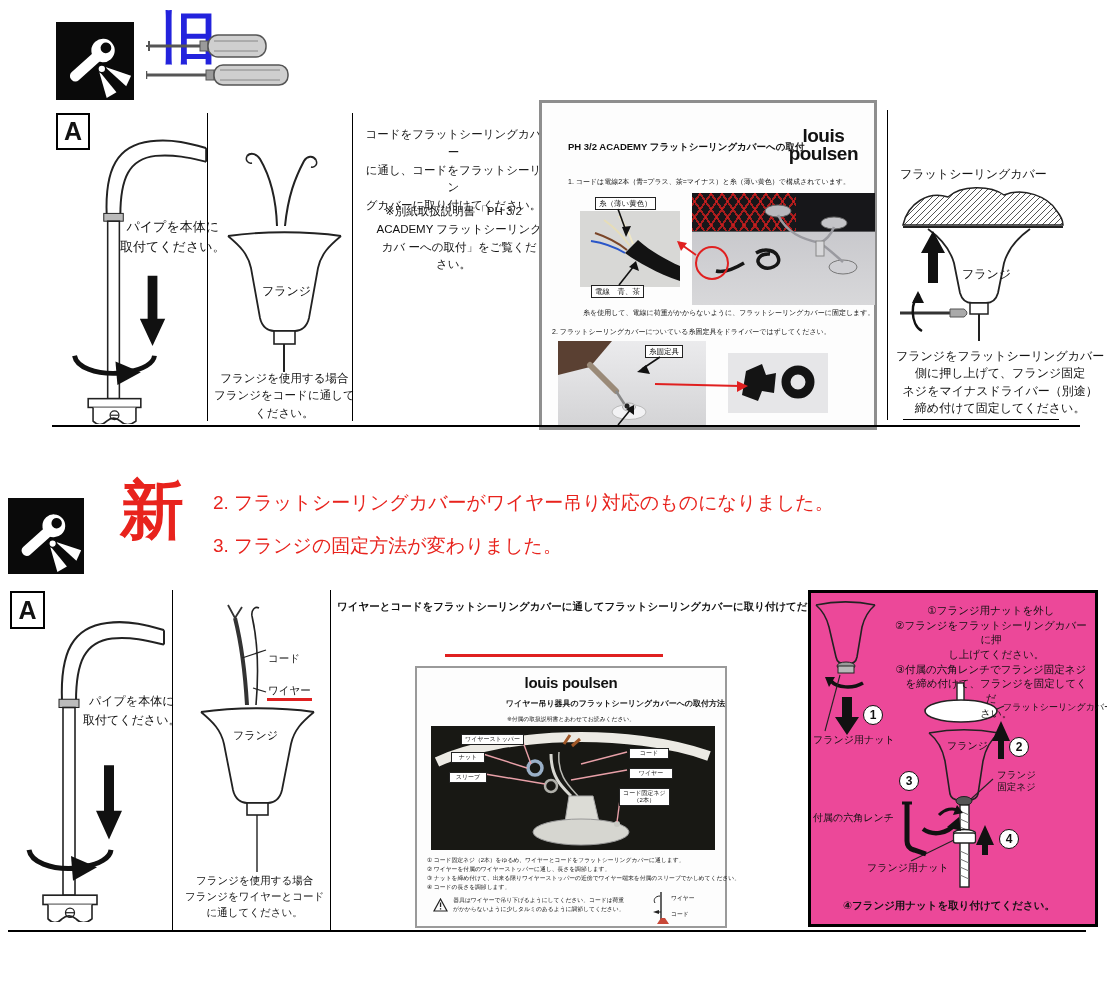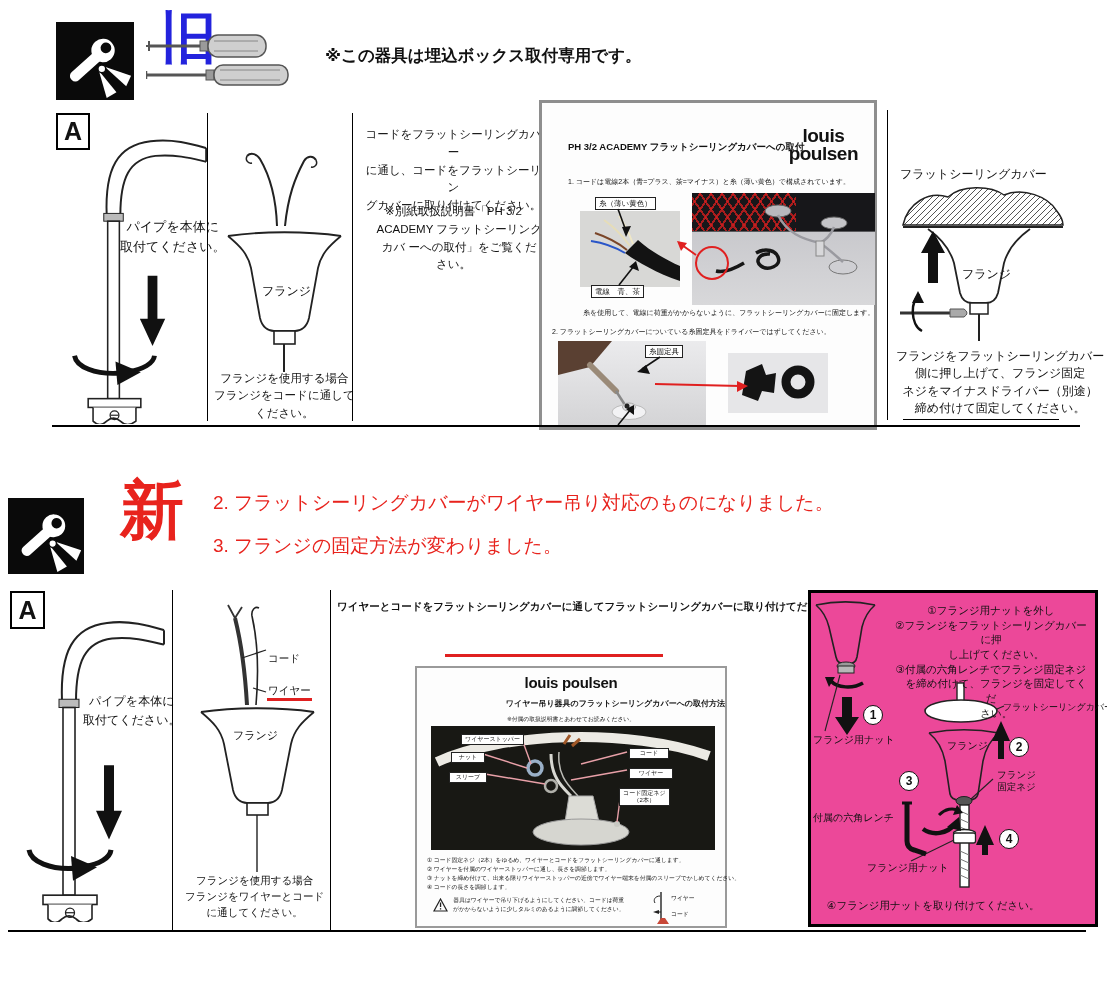--- a/index.html
+++ b/index.html
@@ -47,21 +47,20 @@
       <line x1="68" y1="17" x2="112" y2="17" stroke="#888"></line>
       <line x1="68" y1="27" x2="112" y2="27" stroke="#888"></line>
       <line x1="0" y1="51" x2="60" y2="51" stroke="#555" stroke-width="3"></line>
       <path d="M0,47 L0,55" stroke="#555" stroke-width="2.5"></path>
       <rect x="60" y="46" width="8" height="10" fill="#9a9a9a" stroke="#555"></rect>
       <rect x="68" y="41" width="74" height="20" rx="9" fill="#cfcfcf" stroke="#555" stroke-width="1.5"></rect>
       <line x1="74" y1="46" x2="134" y2="46" stroke="#888"></line>
       <line x1="74" y1="56" x2="134" y2="56" stroke="#888"></line>
     </svg>
   </div>
-  <div class="abs" style="left:325px;top:45px;font-size:16.5px;font-weight:600">※この器具は埋込ボックス取付専用です。</div>
 
   <div class="abs abox" style="left:56px;top:113px;width:34px;height:37px">A</div>
 
   <div class="abs" style="left:60px;top:112px;width:148px;height:312px">
     <svg viewBox="0 0 150 320" width="148" height="312">
       <path d="M47,106 C45,58 58,34 92,30 C115,27 135,33 149,37" fill="none" stroke="#222" stroke-width="2"></path>
       <path d="M61,106 C61,68 70,48 97,45 C118,43 136,48 149,51" fill="none" stroke="#222" stroke-width="2"></path>
       <line x1="149" y1="37" x2="149" y2="51" stroke="#222" stroke-width="2"></line>
       <rect x="44" y="104" width="20" height="8" fill="#bbb" stroke="#222"></rect>
       <rect x="48" y="112" width="12" height="182" fill="#fff" stroke="#222" stroke-width="1.6"></rect>
@@ -385,18 +384,18 @@
     <div class="abs nowrap" style="left:2px;top:140px;font-size:10px">フランジ用ナット</div>
     <div class="abs nowrap" style="left:192px;top:108px;font-size:9px">フラットシーリングカバー</div>
     <div class="abs nowrap" style="left:136px;top:146px;font-size:10px">フランジ</div>
     <div class="abs circnum" style="left:198px;top:144px">2</div>
     <div class="abs circnum" style="left:88px;top:178px">3</div>
     <div class="abs pre" style="left:186px;top:176px;font-size:9.5px;line-height:1.3">フランジ
 固定ネジ</div>
     <div class="abs nowrap" style="left:2px;top:218px;font-size:10px">付属の六角レンチ</div>
     <div class="abs circnum" style="left:188px;top:236px">4</div>
     <div class="abs nowrap" style="left:56px;top:268px;font-size:10px">フランジ用ナット</div>
-    <div class="abs nowrap" style="left:16px;top:306px;font-size:10.5px;font-weight:400">④フランジ用ナットを取り付けてください。</div>
+    <div class="abs nowrap" style="left:32px;top:306px;font-size:10.5px;font-weight:700">④フランジ用ナットを取り付けてください。</div>
   </div>
 
   <div class="abs hline" style="left:8px;top:930px;width:1078px"></div>
 
 </div>
 
 </body></html>

